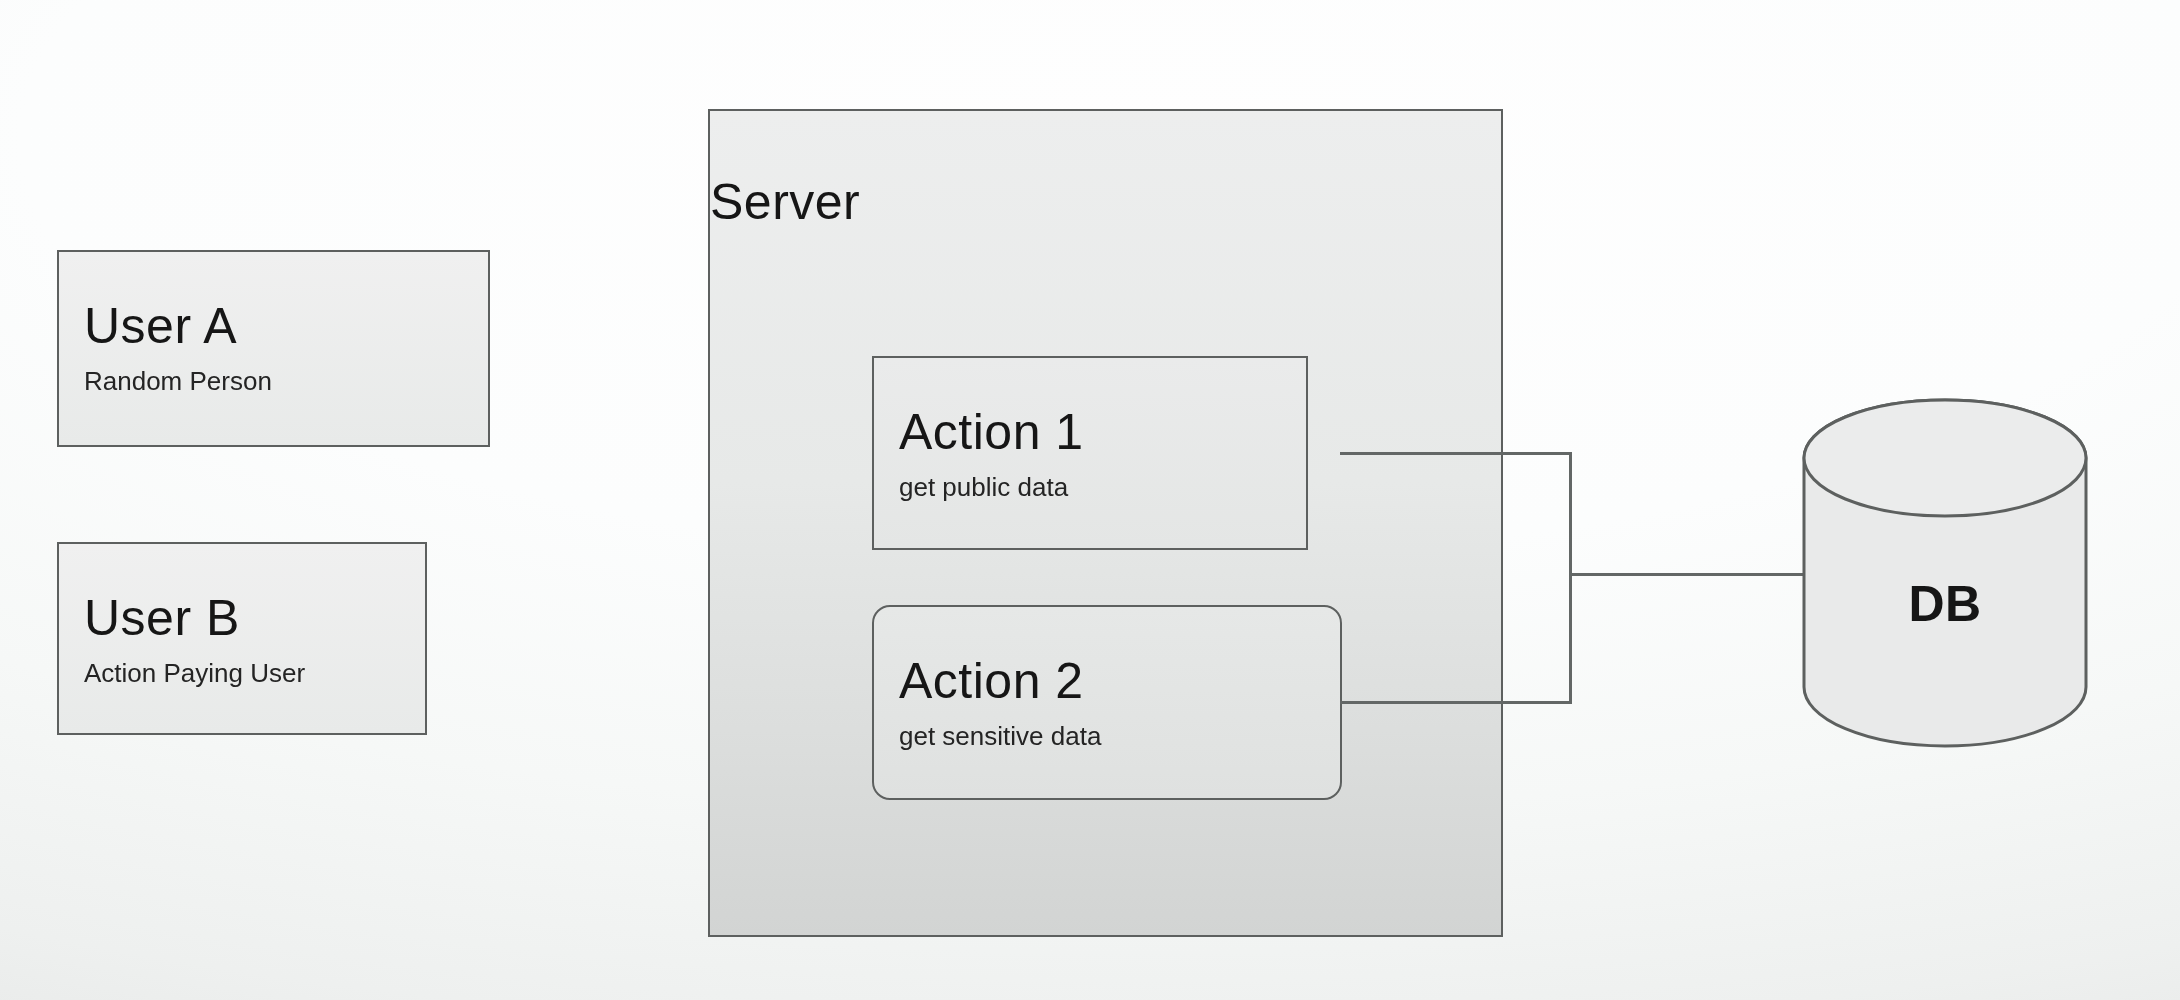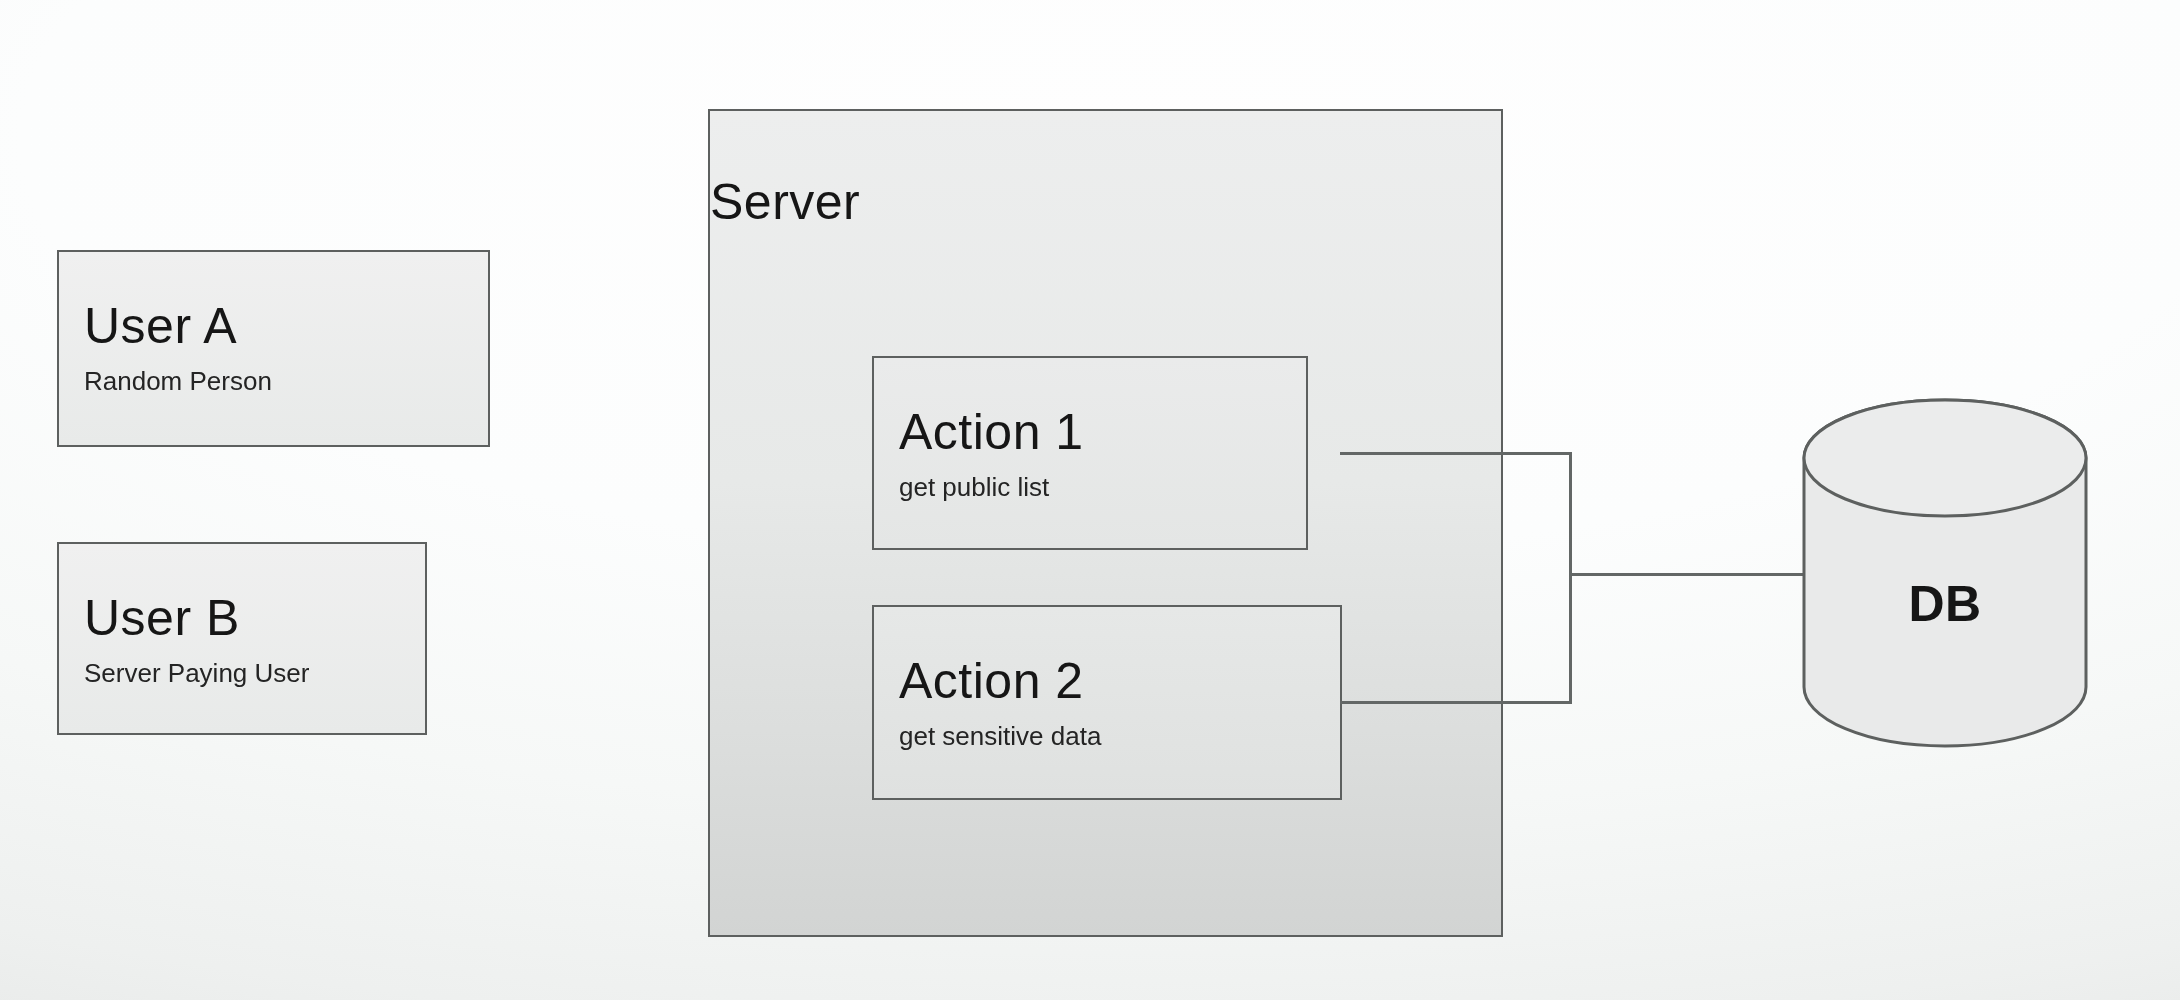--- a/index.html
+++ b/index.html
@@ -57,20 +57,21 @@
   .action-box {
     position: absolute;
   }
   #action-1 {
     left: 872px; top: 356px; width: 436px; height: 194px;
     background: linear-gradient(180deg, #eaebeb 0%, #e4e6e5 100%);
   }
   #action-2 {
     left: 872px; top: 605px; width: 470px; height: 195px;
     background: linear-gradient(180deg, #e6e8e7 0%, #dfe1e0 100%);
+    border-radius: 18px;
   }
 
   .connector {
     position: absolute;
     background: #636766;
   }
   #line-action1   { left: 1340px; top: 452px; width: 232px; height: 3px; }
   #line-action2   { left: 1340px; top: 701px; width: 232px; height: 3px; }
   #line-bracket-v { left: 1569px; top: 452px; width: 3px;   height: 252px; }
   #line-db        { left: 1569px; top: 573px; width: 235px; height: 3px; }
@@ -96,30 +97,30 @@
 
 <div class="stage">
 
   <div class="node user-box pad" id="user-a">
     <div class="node-title">User A</div>
     <div class="node-subtitle">Random Person</div>
   </div>
 
   <div class="node user-box pad" id="user-b">
     <div class="node-title">User B</div>
-    <div class="node-subtitle">Server Paying User</div>
+    <div class="node-subtitle">Action Paying User</div>
   </div>
 
   <div class="node" id="server">
     <div class="node-title server-title">Server</div>
   </div>
 
   <div class="node action-box pad" id="action-1">
     <div class="node-title">Action 1</div>
-    <div class="node-subtitle">get public list</div>
+    <div class="node-subtitle">get public data</div>
   </div>
 
   <div class="node action-box pad" id="action-2">
     <div class="node-title">Action 2</div>
     <div class="node-subtitle">get sensitive data</div>
   </div>
 
   <div class="connector" id="line-action1"></div>
   <div class="connector" id="line-action2"></div>
   <div class="connector" id="line-bracket-v"></div>

